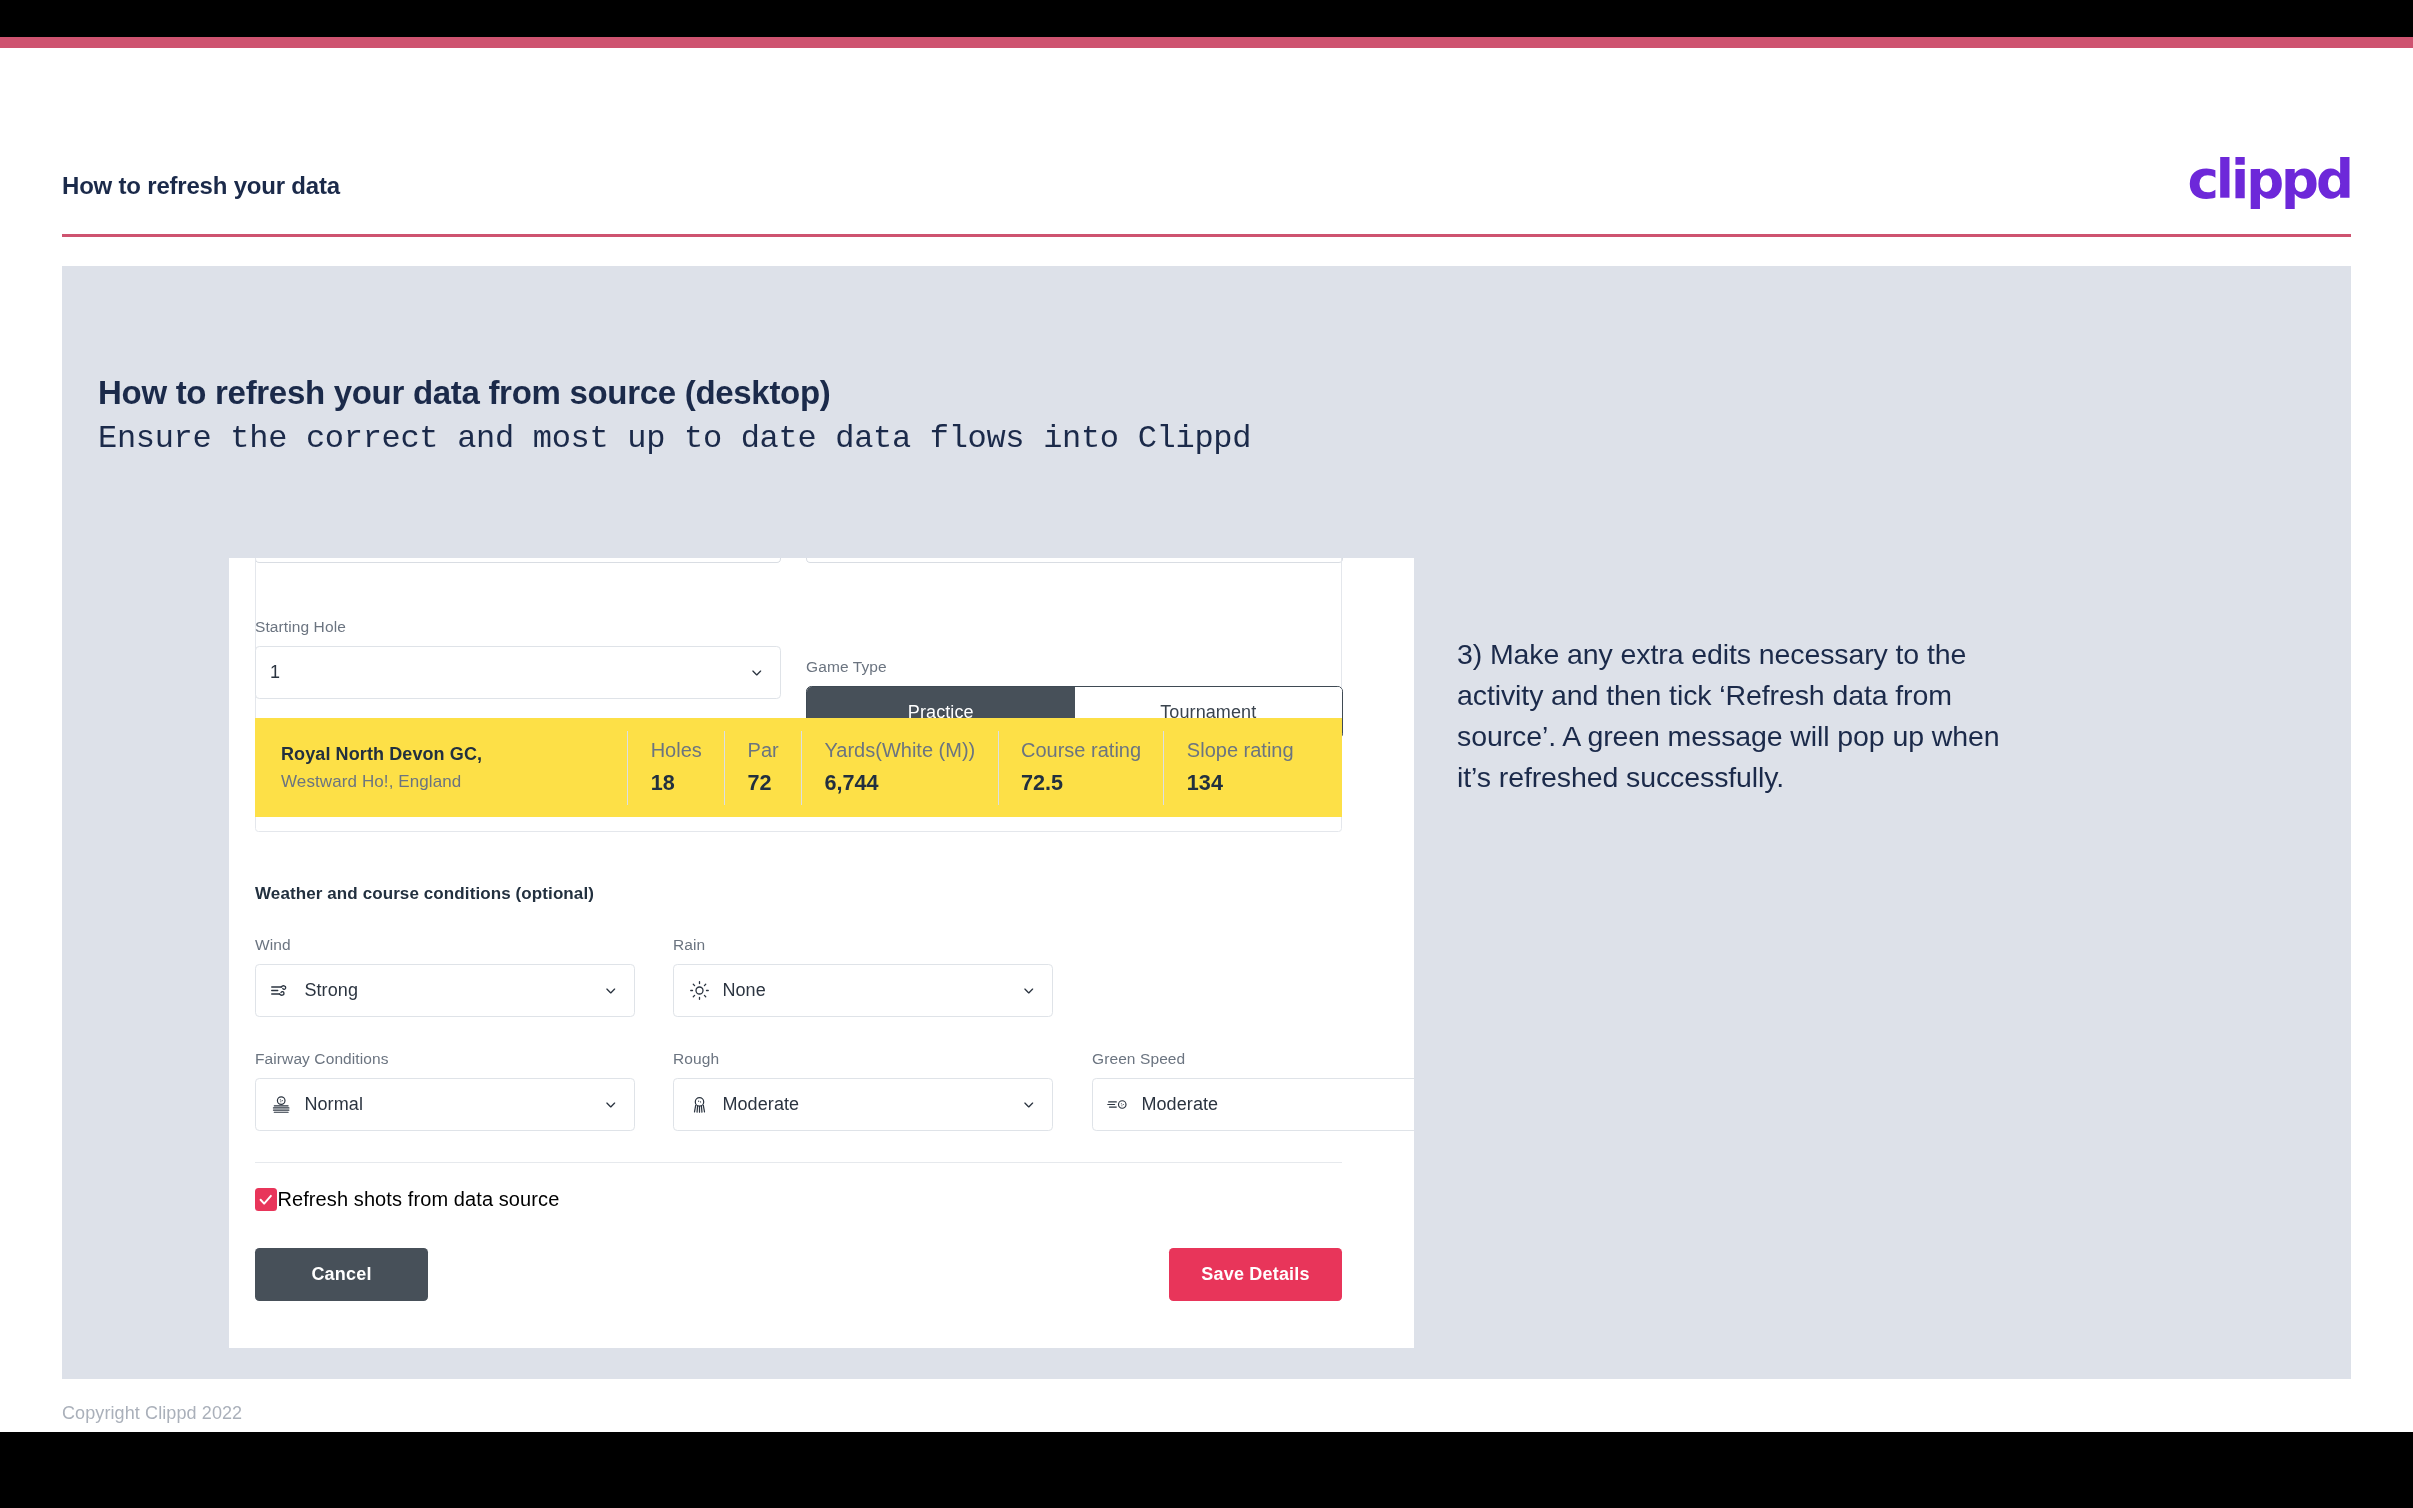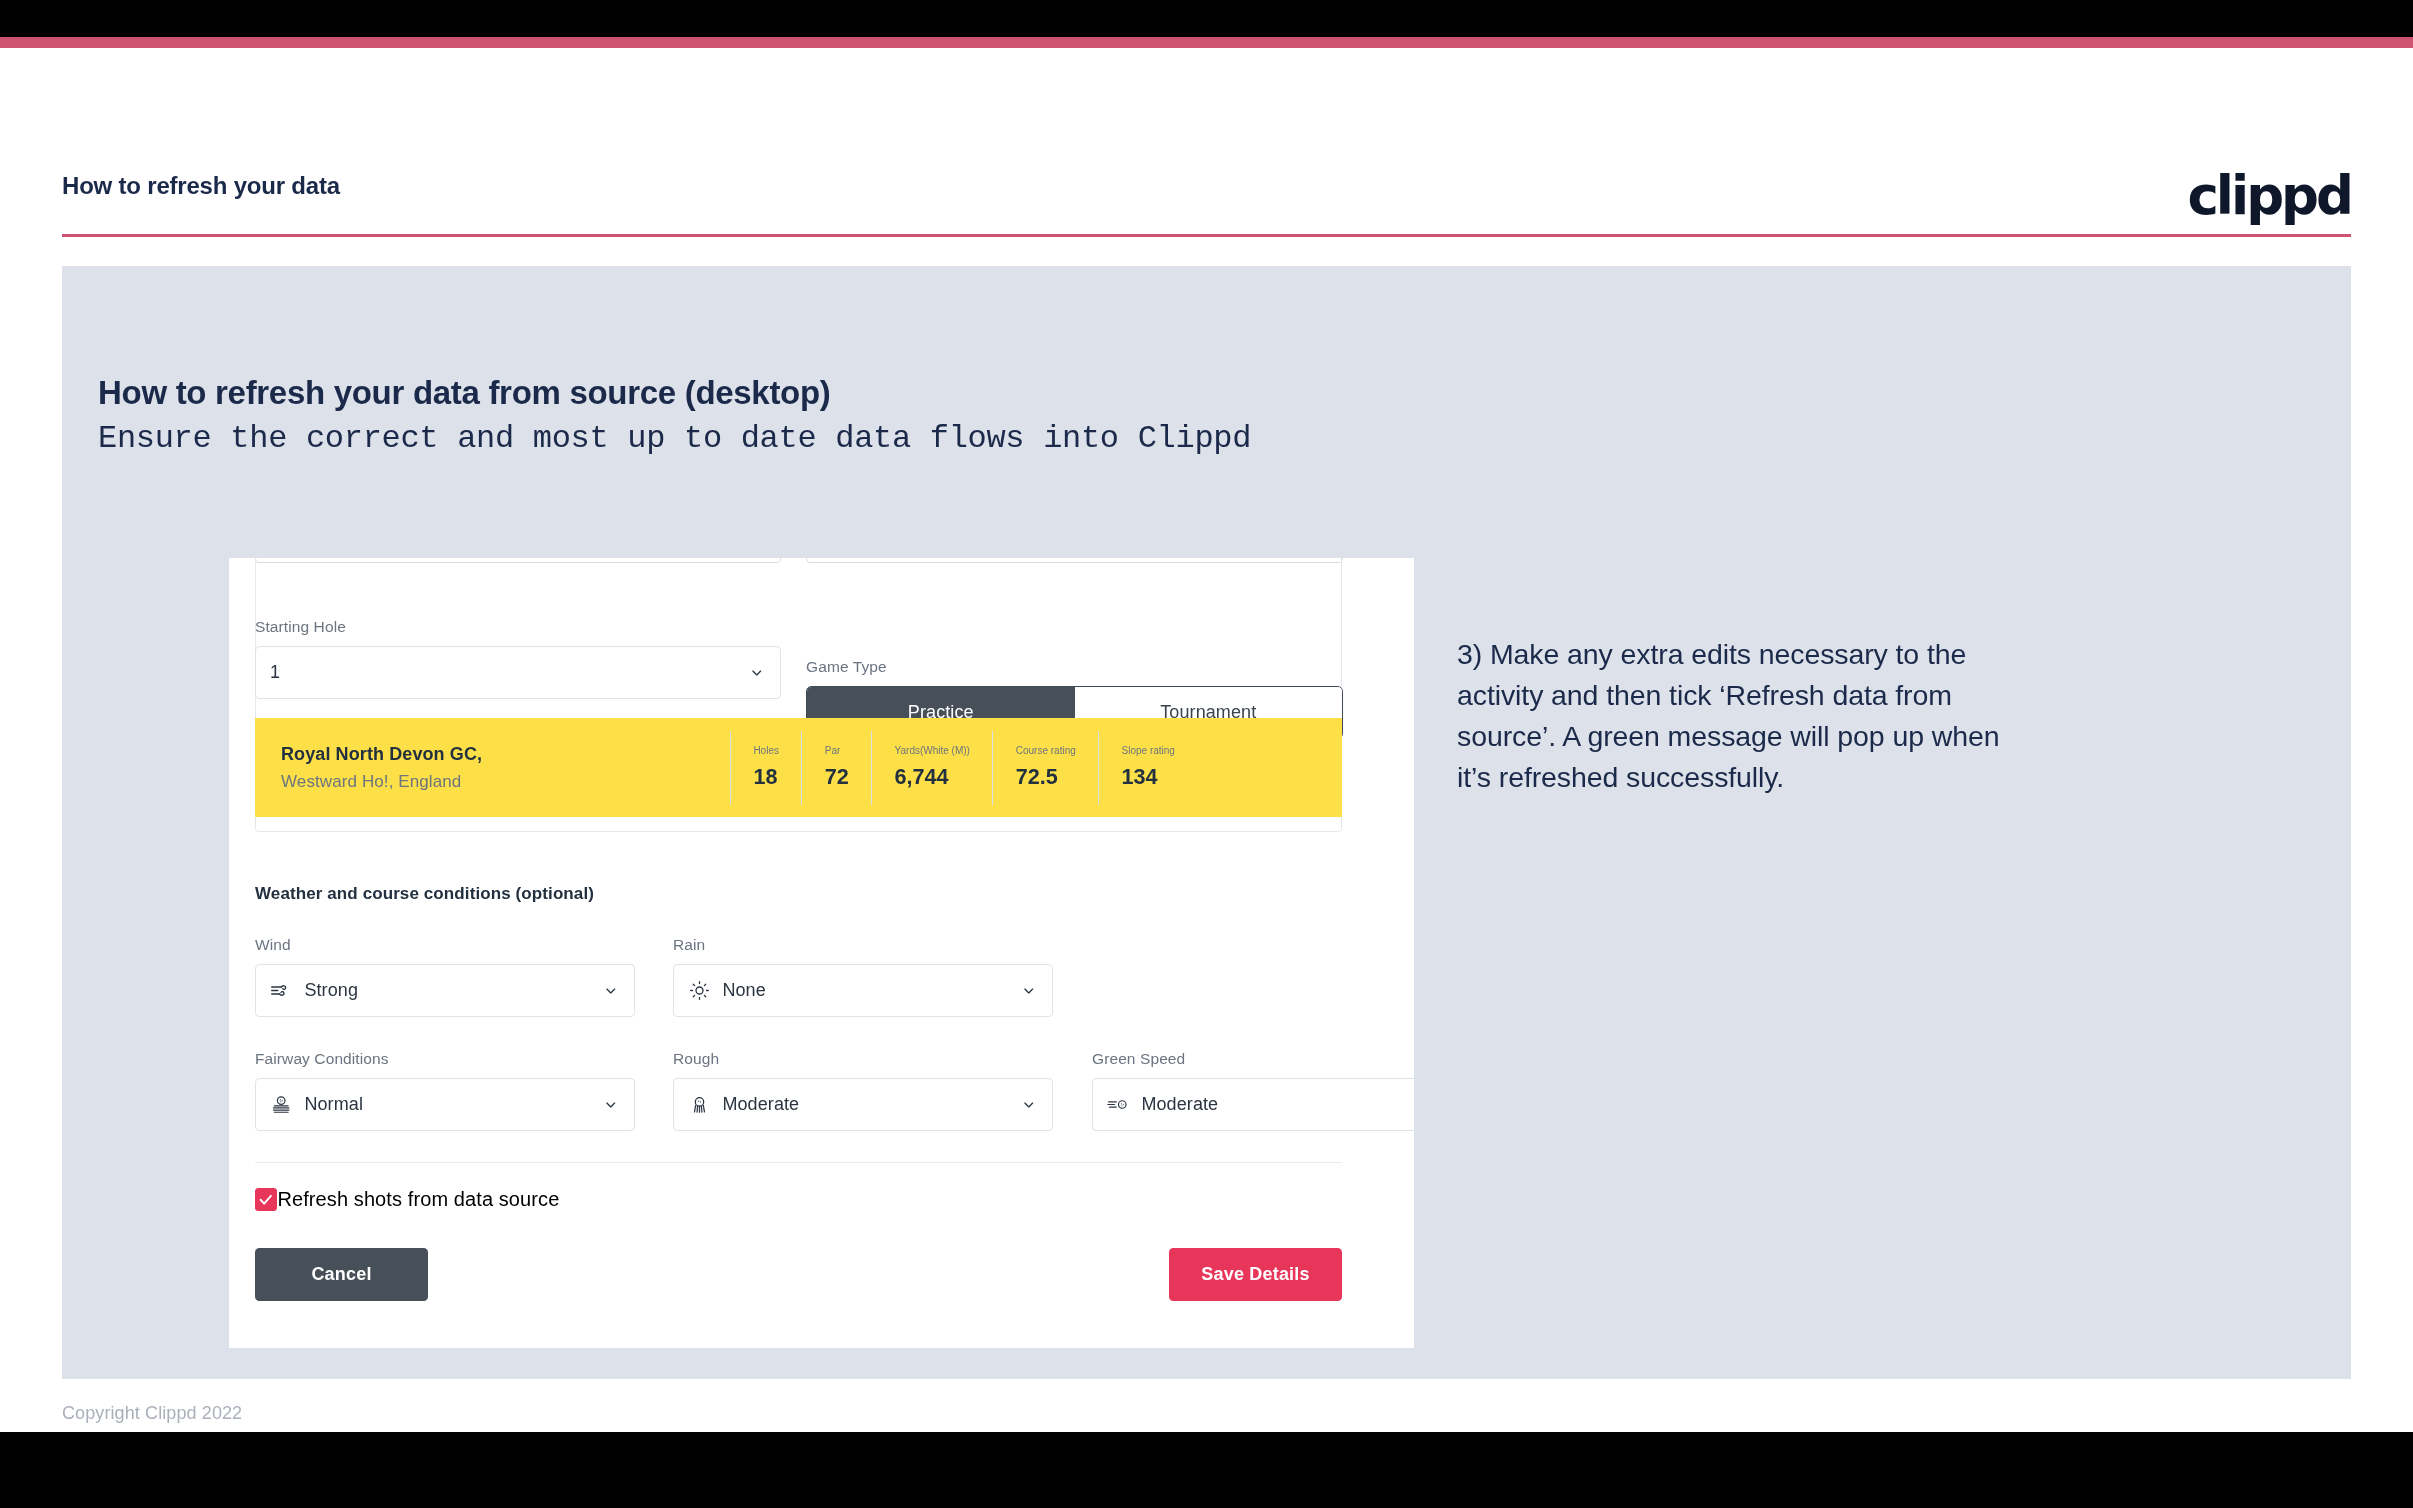--- a/index.html
+++ b/index.html
@@ -44,24 +44,24 @@
     width: 2413px; height: 186px;
   }
   .header-title {
     position: absolute; left: 62px; top: 124px;
     font-size: 24px; font-weight: bold;
     color: #1b2a4a;
     letter-spacing: -0.2px;
     white-space: nowrap;
   }
   .header-logo {
-    position: absolute; right: 62px; top: 121px;
+    position: absolute; right: 62px; top: 105px;
     font-size: 53px;
     font-weight: bold;
-    color: #0f172a;
+    color: #6d28d9;
     letter-spacing: -3px;
     line-height: 1;
     font-family: "DejaVu Sans", sans-serif;
   }
   .header-underline {
     position: absolute; left: 62px; top: 186px;
     width: 2289px; height: 2.6px;
     background: #ce5370;
   }
 
@@ -188,21 +188,21 @@
   .stat {
     position: relative;
     padding: 0 22.4px;
     text-align: left;
     border-left: 0.9px solid #dcdfe4;
     height: 74px;
     display: flex;
     flex-direction: column;
     justify-content: center;
   }
-  .stat-label { font-size: 10px; color: #6b7480; white-space: nowrap; }
+  .stat-label { font-size: 20px; color: #6b7480; white-space: nowrap; }
   .stat-value { margin-top: 8.6px; font-size: 21.6px; font-weight: bold; color: #22303f; }
 
   
   .upper-frame {
     position: absolute; left: 26px; top: -14px;
     width: 1087px; height: 288px;
     border: 0.9px solid #e4e7ec;
     border-radius: 3.5px;
     pointer-events: none;
   }

